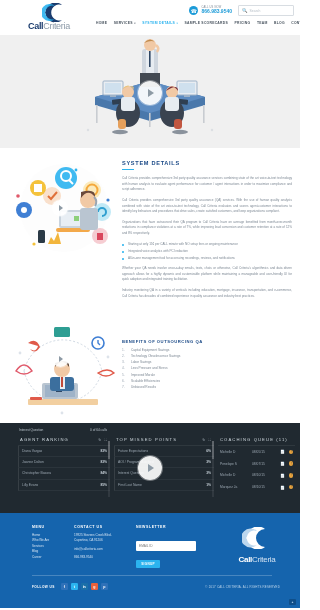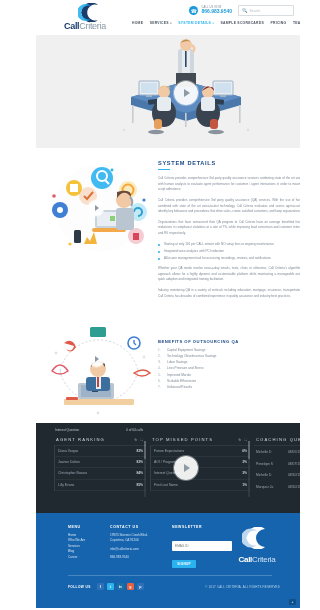--- a/index.html
+++ b/index.html
@@ -2,21 +2,21 @@
 <html><head>
 <meta charset="utf-8">
 <style>
   * { box-sizing: border-box; margin: 0; padding: 0; }
   html, body {
     width: 300px; height: 610px;
     font-family: "Liberation Sans", sans-serif;
     background: #ffffff;
     overflow: hidden;
   }
-  .page { width: 300px; height: 610px; position: relative; padding-left: 36px; }
+  .page { width: 300px; height: 610px; position: relative; }
 
   
   .header { height: 35px; background: #ffffff; position: relative; }
   .logo-wrap {
     position: absolute; left: 28px; top: 3px;
     width: 60px; height: 30px;
   }
   .logo-mark { position: absolute; left: 14px; top: 0px; }
   .logo-text {
     position: absolute; left: 0px; top: 18px;

